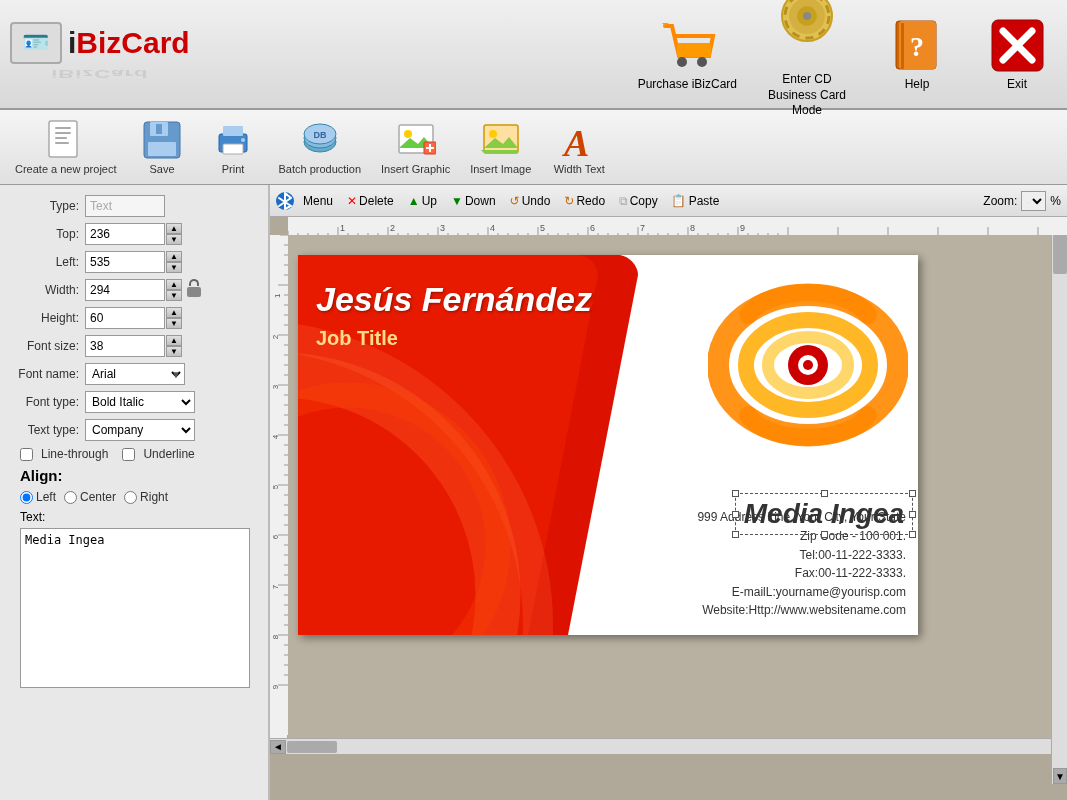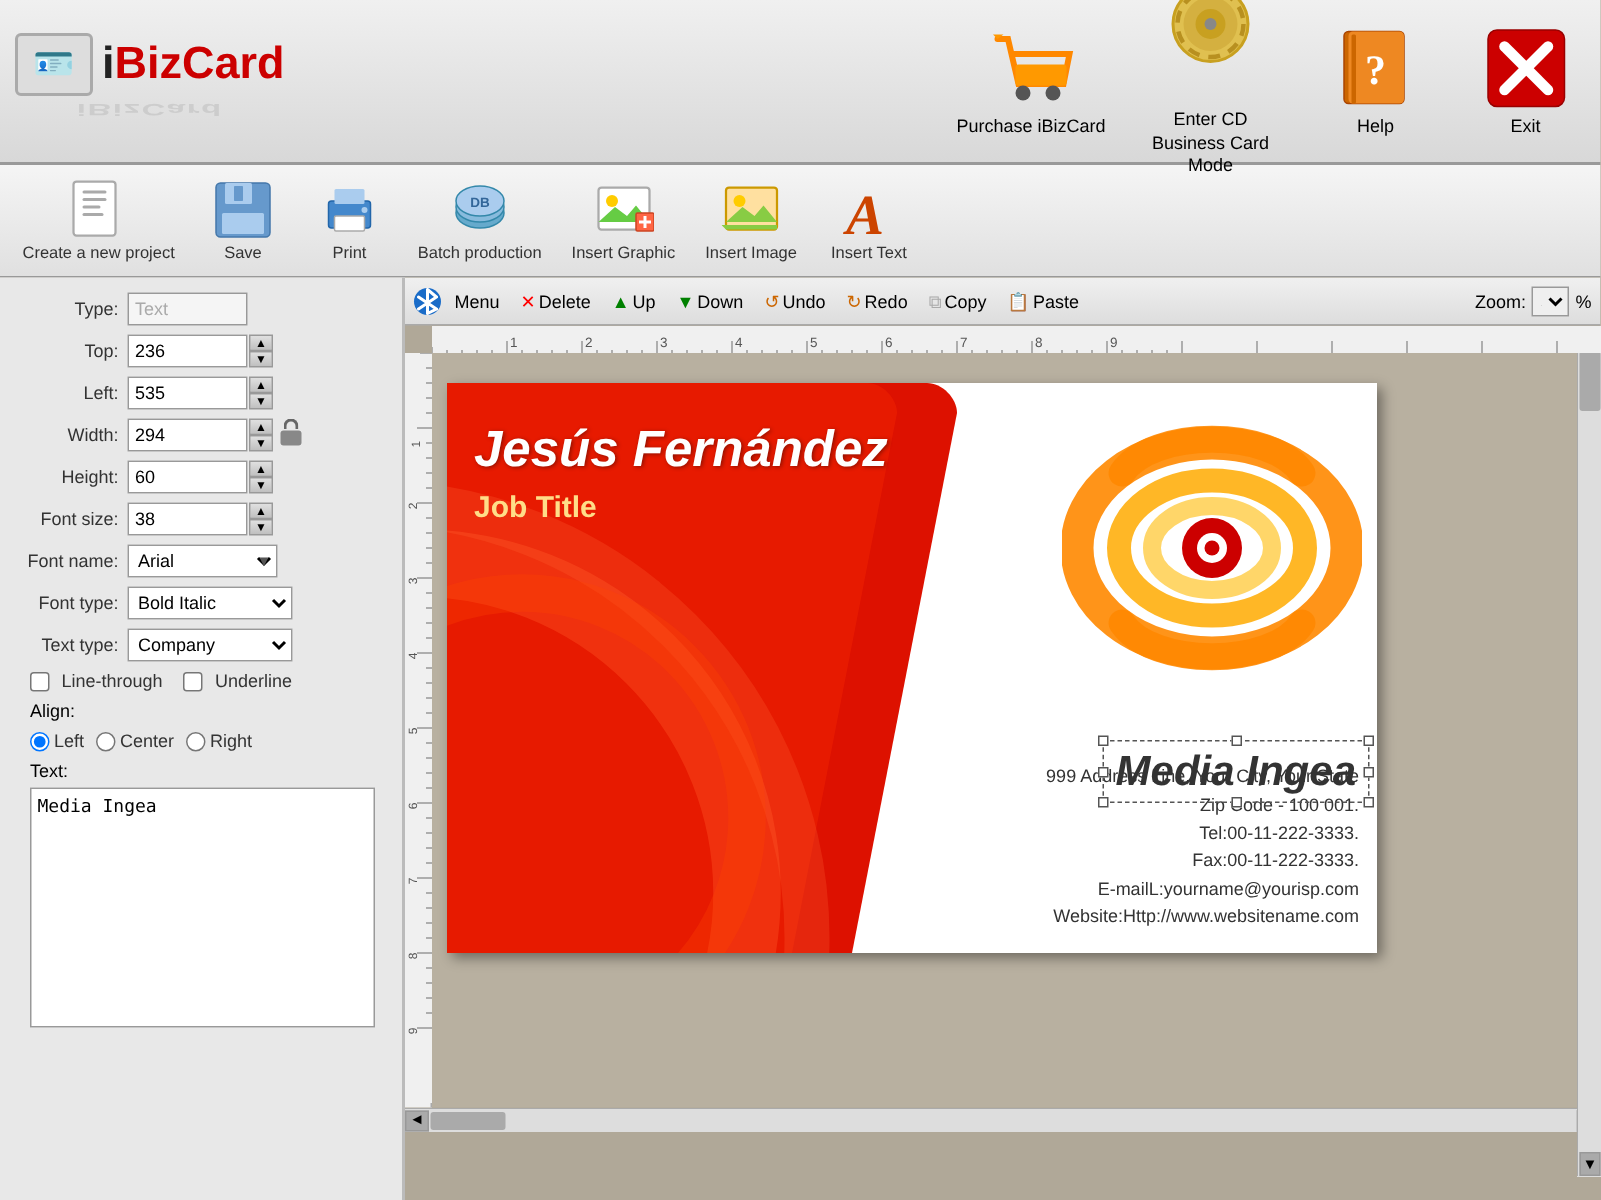--- a/index.html
+++ b/index.html
@@ -198,21 +198,21 @@
     </div>
     <span class="tool-btn-label">Insert Image</span>
   </div>
 
   <div class="tool-btn" style="min-width:70px;">
     <div class="tool-icon">
       <svg width="40" height="40" viewBox="0 0 40 40">
         <text x="5" y="36" font-size="38" font-family="serif" fill="#cc4400" font-weight="bold" font-style="italic">A</text>
       </svg>
     </div>
-    <span class="tool-btn-label">Insert Text</span>
+    <span class="tool-btn-label">Width Text</span>
   </div>
 </div>
 
 <div id="main">
 
   <div id="left-panel">
 
     <div class="prop-row">
       <span class="prop-label">Type:</span>
       <input class="prop-input prop-input-gray" readonly="" style="color: rgb(170, 170, 170); background: rgb(245, 245, 245);" value="Text">
@@ -301,21 +301,21 @@
     </div>
 
     <div class="checkbox-row">
       <input type="checkbox" style="">
       <span class="checkbox-label">Line-through</span>
       <input type="checkbox" style="margin-left: 6px;">
       <span class="checkbox-label">Underline</span>
     </div>
 
     <div class="prop-row">
-      <span style="padding-left:10px;font-size:12px;">Align:</span>
+      <span style="padding-left:10px;font-size:15px;font-weight:bold;">Align:</span>
     </div>
     <div class="align-row">
       <label>
         <input type="radio" name="align" checked="" style="">
         <span>Left</span>
       </label>
       <label>
         <input type="radio" name="align" style="">
         <span>Center</span>
       </label>

